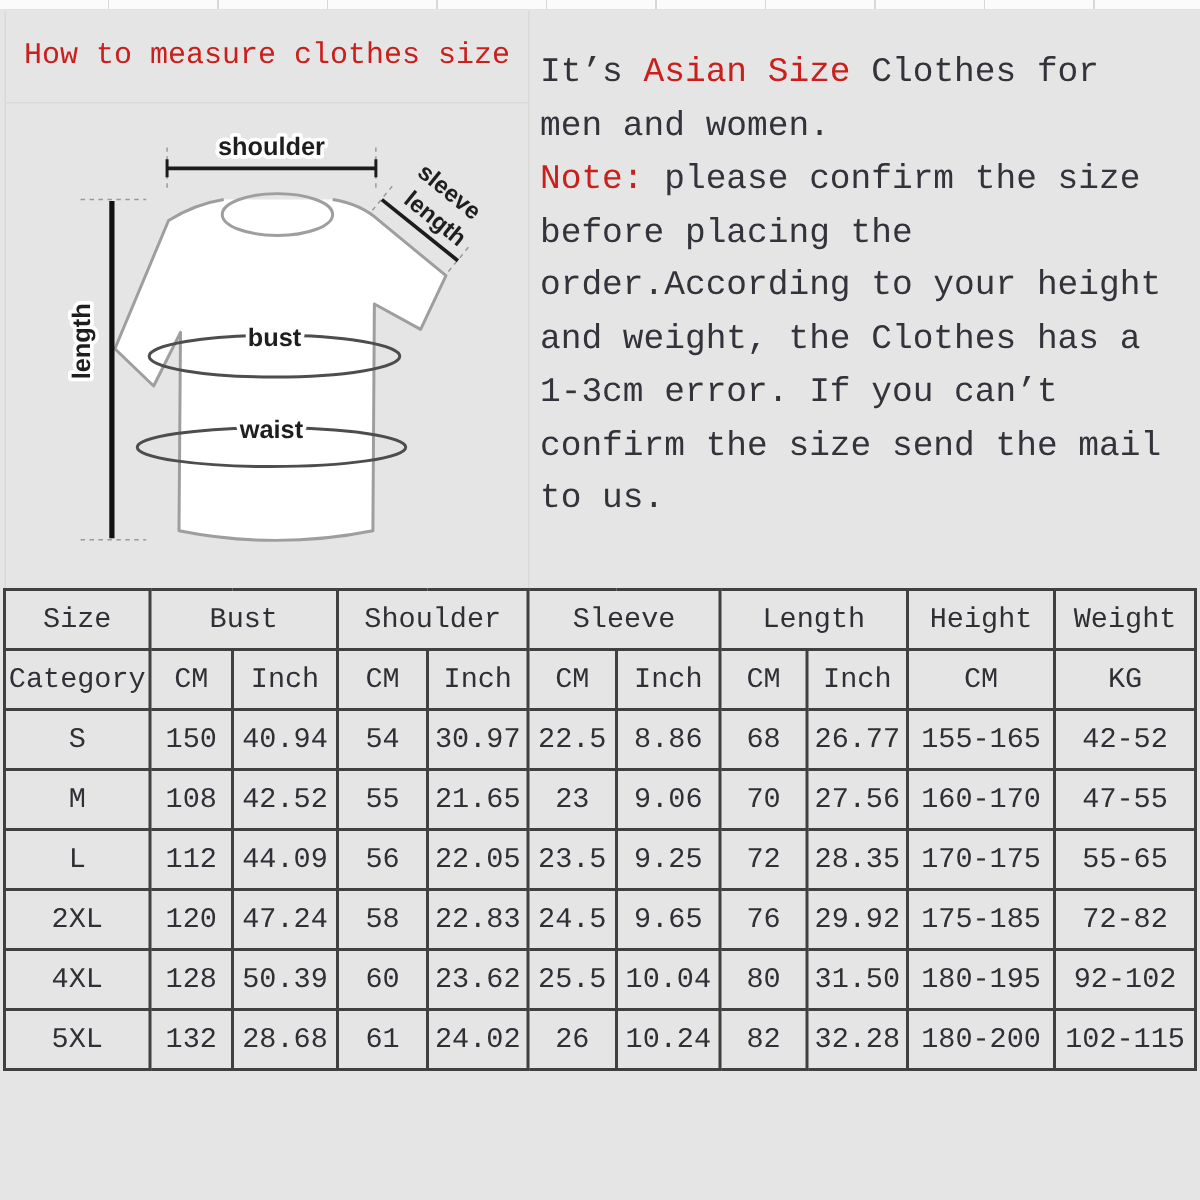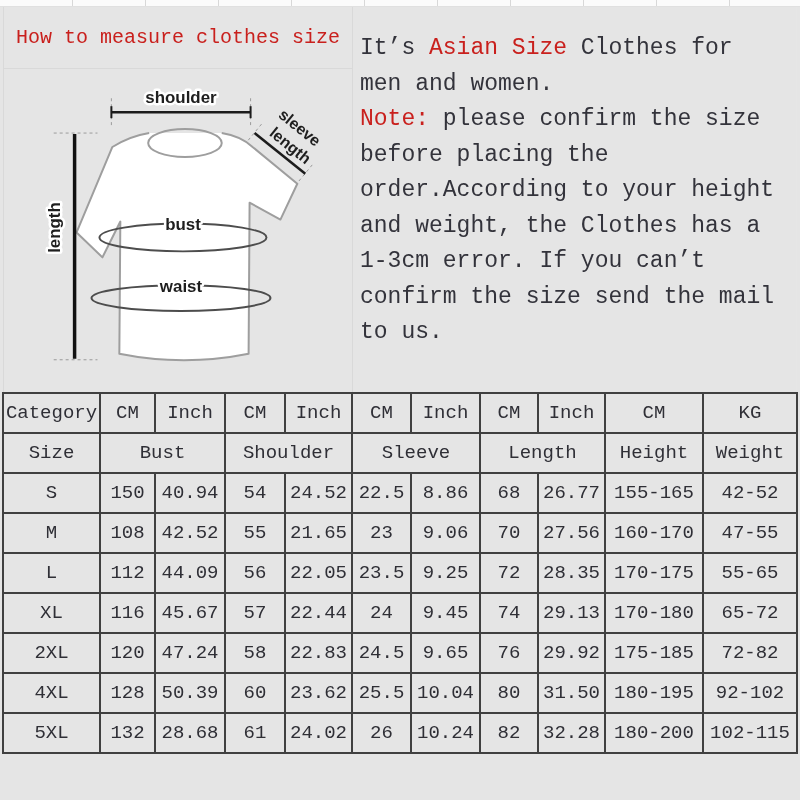--- a/index.html
+++ b/index.html
@@ -93,49 +93,49 @@
         <col style="width:67px">
         <col style="width:59px">
       <col style="width:69px">
         <col style="width:58px">
         <col style="width:67px">
       <col style="width:98px">
         <col style="width:94px">
     </colgroup>
     <thead>
       <tr>
-        <th>Category</th>
-        <th>CM</th>
-        <th>Inch</th>
-        <th>CM</th>
-        <th>Inch</th>
-        <th>CM</th>
-        <th>Inch</th>
-        <th>CM</th>
-        <th>Inch</th>
-        <th>CM</th>
-        <th>KG</th>
-      </tr>
-      <tr>
         <th>Size</th>
         <th colspan="2">Bust</th>
         <th colspan="2">Shoulder</th>
         <th colspan="2">Sleeve</th>
         <th colspan="2">Length</th>
         <th>Height</th>
         <th>Weight</th>
       </tr>
+      <tr>
+        <th>Category</th>
+        <th>CM</th>
+        <th>Inch</th>
+        <th>CM</th>
+        <th>Inch</th>
+        <th>CM</th>
+        <th>Inch</th>
+        <th>CM</th>
+        <th>Inch</th>
+        <th>CM</th>
+        <th>KG</th>
+      </tr>
     </thead>
     <tbody>
         <tr>
           <td>S</td>
           <td>150</td>
           <td>40.94</td>
           <td>54</td>
-          <td>24.52</td>
+          <td>30.97</td>
           <td>22.5</td>
           <td>8.86</td>
           <td>68</td>
           <td>26.77</td>
           <td>155-165</td>
           <td>42-52</td>
         </tr>
         <tr>
           <td>M</td>
           <td>108</td>
@@ -156,33 +156,20 @@
           <td>56</td>
           <td>22.05</td>
           <td>23.5</td>
           <td>9.25</td>
           <td>72</td>
           <td>28.35</td>
           <td>170-175</td>
           <td>55-65</td>
         </tr>
         <tr>
-          <td>XL</td>
-          <td>116</td>
-          <td>45.67</td>
-          <td>57</td>
-          <td>22.44</td>
-          <td>24</td>
-          <td>9.45</td>
-          <td>74</td>
-          <td>29.13</td>
-          <td>170-180</td>
-          <td>65-72</td>
-        </tr>
-        <tr>
           <td>2XL</td>
           <td>120</td>
           <td>47.24</td>
           <td>58</td>
           <td>22.83</td>
           <td>24.5</td>
           <td>9.65</td>
           <td>76</td>
           <td>29.92</td>
           <td>175-185</td>

